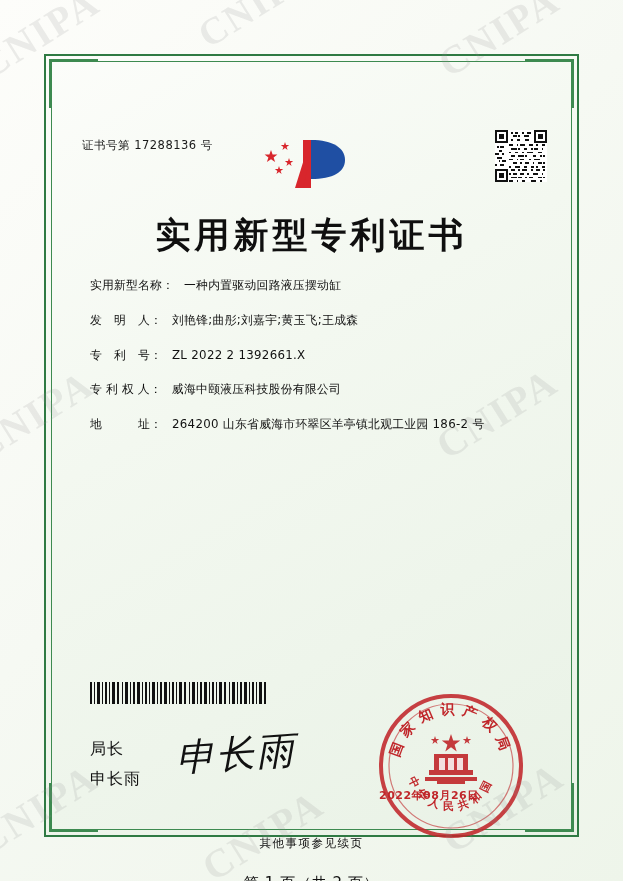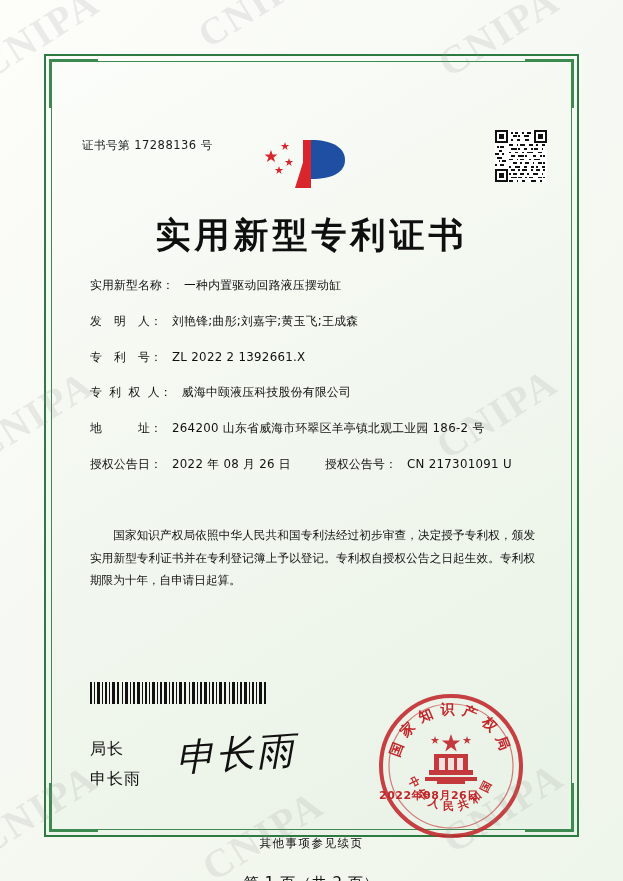--- a/index.html
+++ b/index.html
@@ -135,21 +135,20 @@
   }
   .field-row {
     display: flex;
     align-items: baseline;
     margin-bottom: 23px;
   }
   .field-label {
     white-space: nowrap;
     flex: 0 0 auto;
     letter-spacing: 0.2px;
-    font-family: Liberation Mono, monospace;
   }
   .field-value {
     margin-left: 10px;
     letter-spacing: 0.3px;
   }
 
   .paras {
     position: absolute;
     left: 44px;
     right: 42px;
@@ -387,30 +386,23 @@
           <span class="field-value">ZL 2022 2 1392661.X</span>
         </div>
         <div class="field-row">
           <span class="field-label">专 利 权 人：</span>
           <span class="field-value">威海中颐液压科技股份有限公司</span>
         </div>
         <div class="field-row">
           <span class="field-label">地　　　址：</span>
           <span class="field-value">264200 山东省威海市环翠区羊亭镇北观工业园 186-2 号</span>
         </div>
-        <div class="field-row">
-          <span class="field-label">授权公告日：</span>
-          <span class="field-value">2022 年 08 月 26 日</span>
-          <span class="field-label" style="margin-left:34px;">授权公告号：</span>
-          <span class="field-value">CN 217301091 U</span>
-        </div>
       </div>
 
       <div class="paras">
-        <p>国家知识产权局依照中华人民共和国专利法经过初步审查，决定授予专利权，颁发实用新型专利证书并在专利登记簿上予以登记。专利权自授权公告之日起生效。专利权期限为十年，自申请日起算。</p>
       </div>
 
       <div class="barcode">
         <svg width="178" height="22" shape-rendering="crispEdges">
           <g fill="#111">
             <rect x="0" y="0" width="2" height="22"></rect>
               <rect x="4" y="0" width="1" height="22"></rect>
             <rect x="7" y="0" width="3" height="22"></rect>
               <rect x="12" y="0" width="1" height="22"></rect>
             <rect x="15" y="0" width="2" height="22"></rect>

